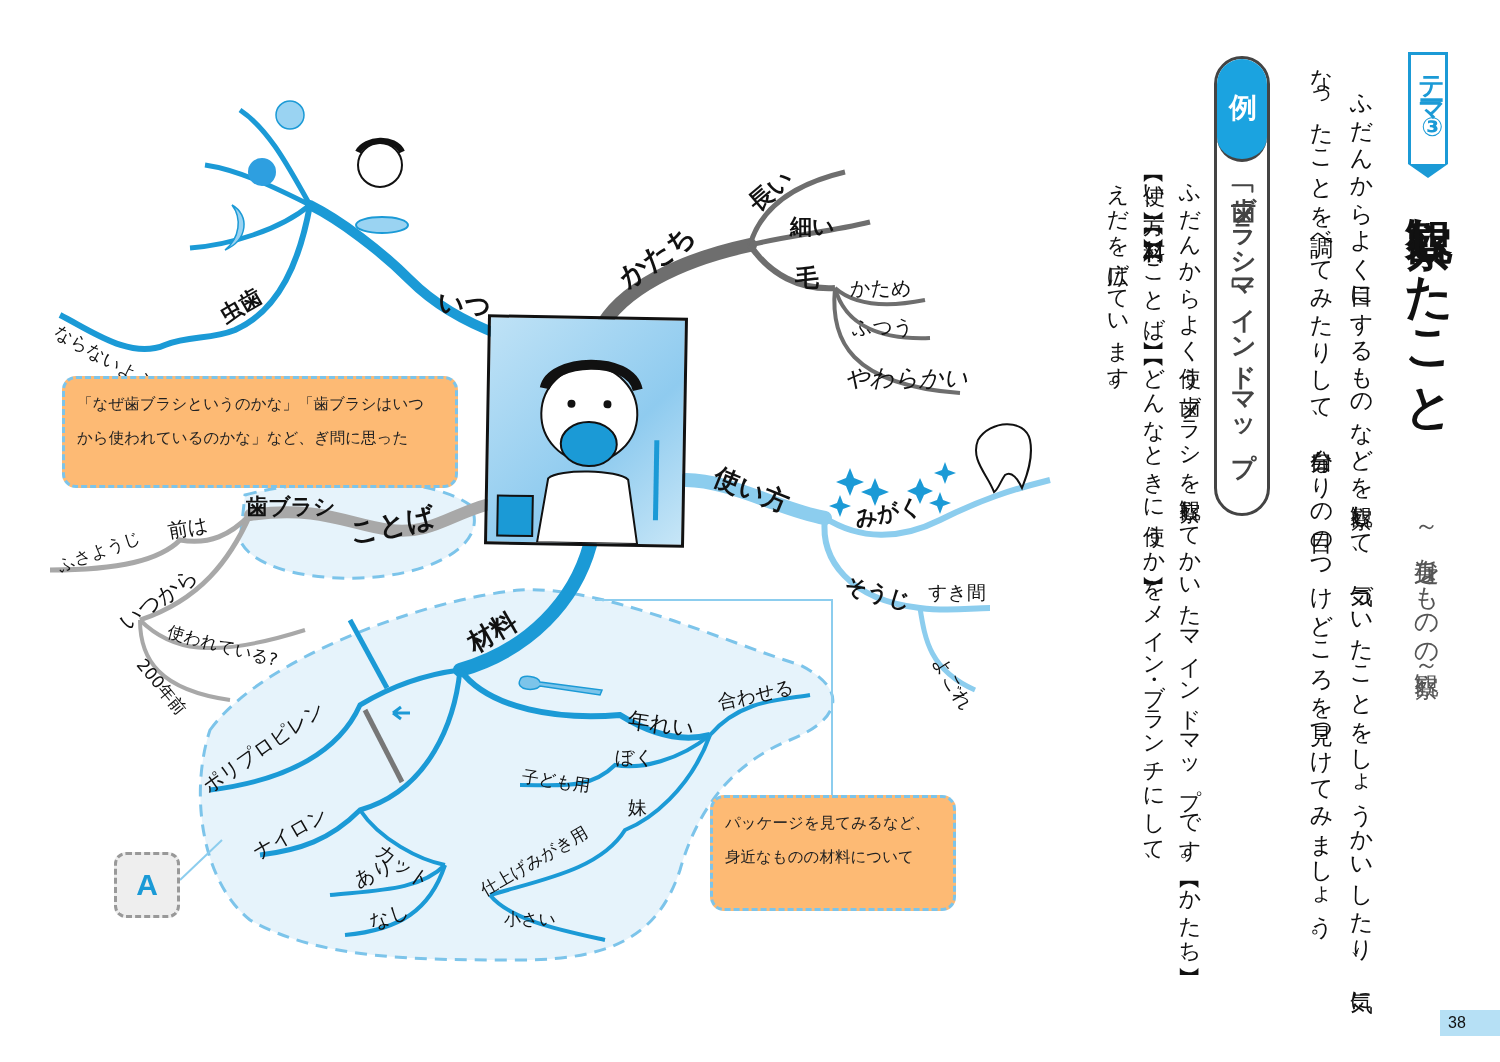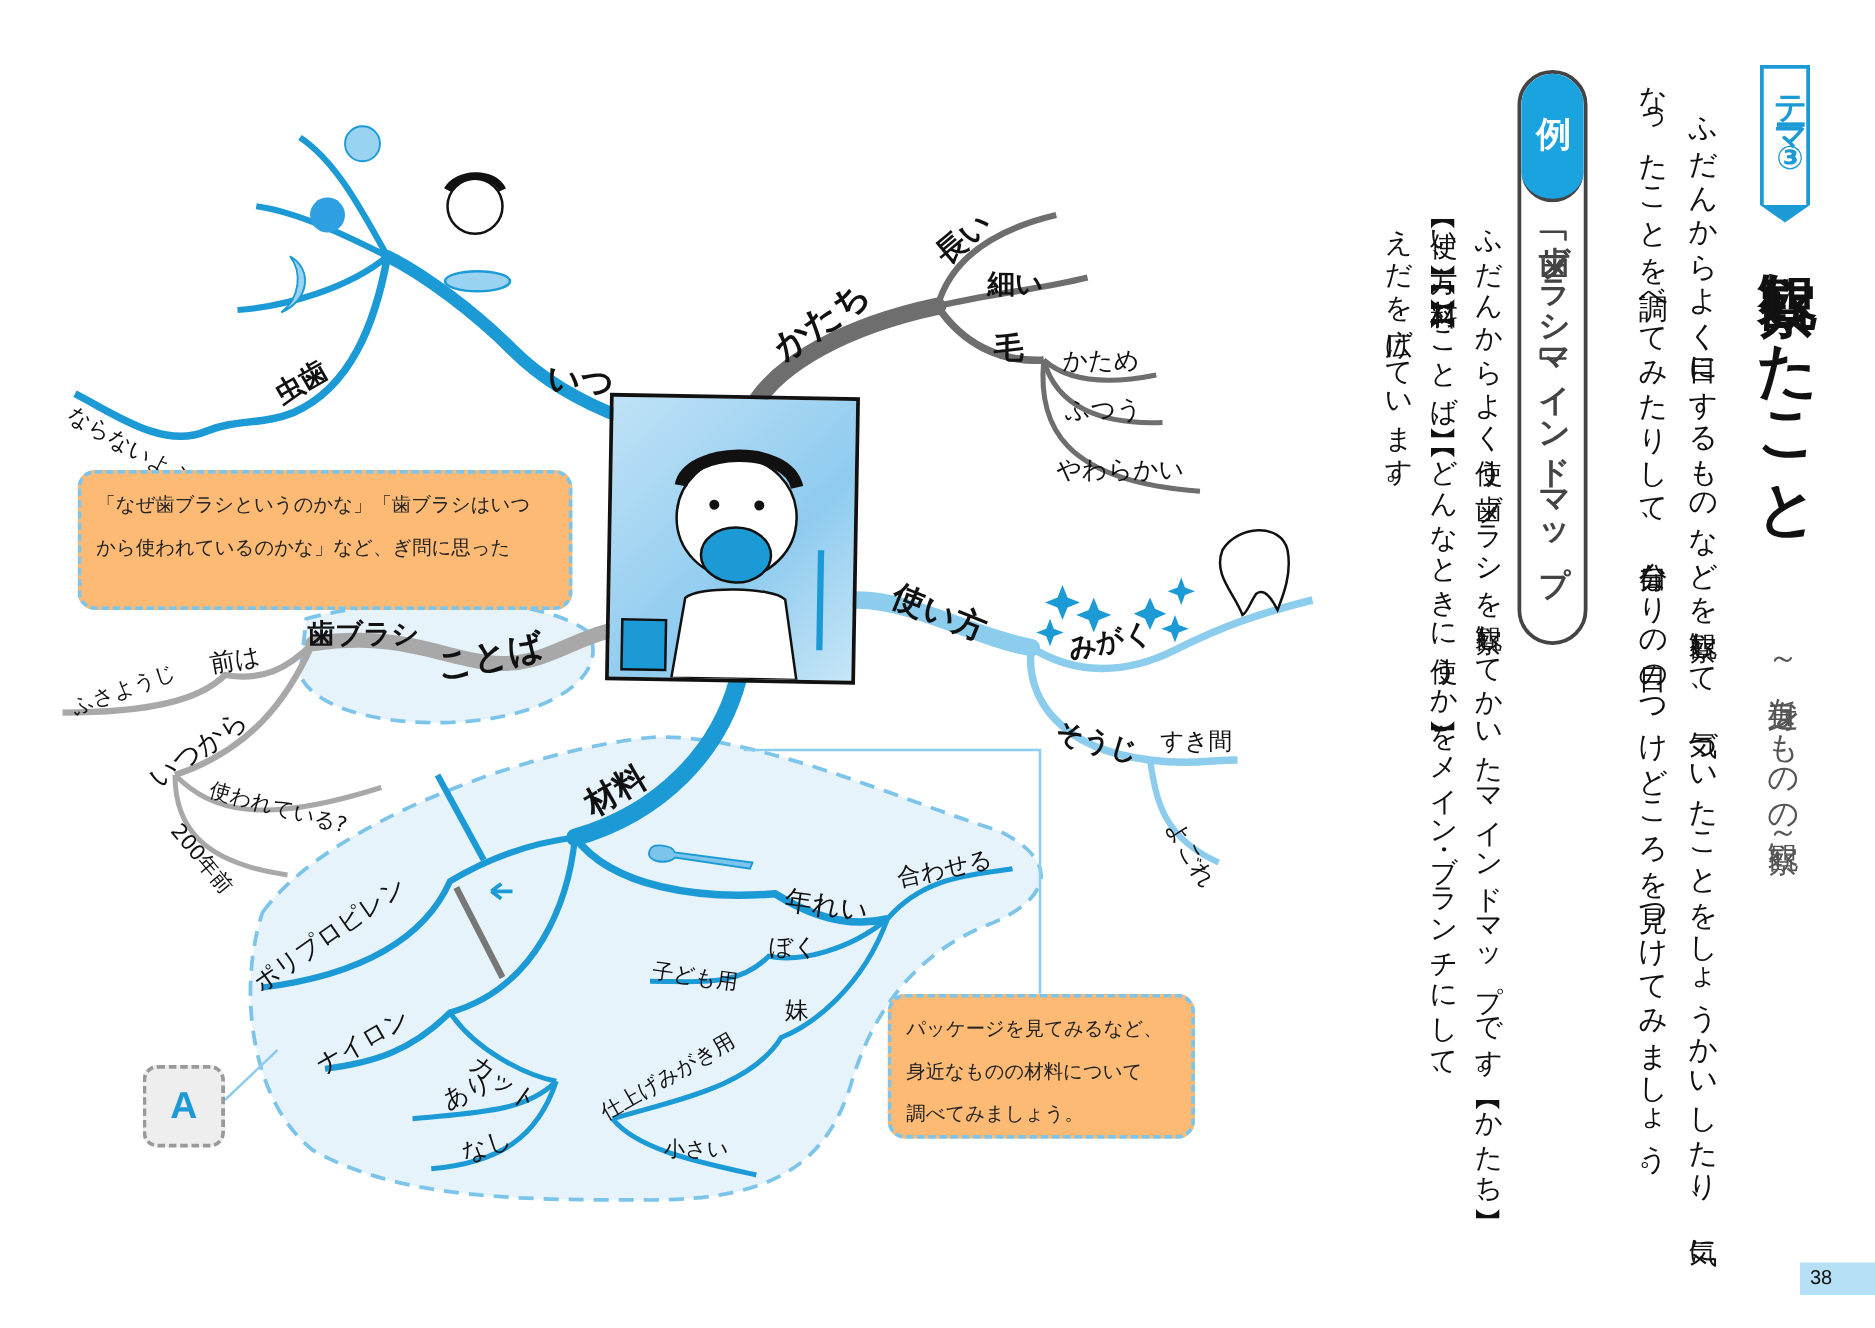--- a/index.html
+++ b/index.html
@@ -121,21 +121,21 @@
 <div class="lbl" style="left:438px;top:285px;font-size:26px;transform:rotate(5deg);">いつ</div>
 <div class="lbl" style="left:222px;top:302px;font-size:22px;transform:rotate(-30deg);">虫歯</div>
 <div class="lbl n" style="left:56px;top:318px;font-size:18px;transform:rotate(30deg);">ならないように</div>
 
 <div class="lbl" style="left:622px;top:262px;font-size:28px;transform:rotate(-35deg);">かたち</div>
 <div class="lbl" style="left:752px;top:190px;font-size:24px;transform:rotate(-40deg);">長い</div>
 <div class="lbl" style="left:790px;top:212px;font-size:22px;">細い</div>
 <div class="lbl" style="left:795px;top:262px;font-size:24px;">毛</div>
 <div class="lbl n" style="left:850px;top:275px;font-size:20px;">かため</div>
 <div class="lbl n" style="left:852px;top:314px;font-size:20px;">ふつう</div>
-<div class="lbl n" style="left:845px;top:362px;font-size:20px;">やわらかい</div>
+<div class="lbl n" style="left:845px;top:362px;font-size:24px;font-style:italic;">やわらかい</div>
 
 <div class="lbl" style="left:715px;top:458px;font-size:26px;transform:rotate(22deg);">使い方</div>
 <div class="lbl" style="left:855px;top:505px;font-size:22px;transform:rotate(-12deg);">みがく</div>
 <div class="lbl" style="left:845px;top:570px;font-size:22px;transform:rotate(15deg);">そうじ</div>
 <div class="lbl n" style="left:928px;top:580px;font-size:19px;text-align:right;">すき間</div>
 <div class="lbl n" style="left:938px;top:645px;font-size:19px;transform:rotate(60deg);">よごれ</div>
 
 <div class="lbl" style="left:350px;top:515px;font-size:28px;transform:rotate(-12deg);">ことば</div>
 <div class="lbl" style="left:246px;top:492px;font-size:22px;">歯ブラシ</div>
 <div class="lbl n" style="left:168px;top:518px;font-size:20px;transform:rotate(-10deg);">前は</div>
@@ -149,30 +149,29 @@
 <div class="lbl n" style="left:255px;top:840px;font-size:20px;transform:rotate(-30deg);">ナイロン</div>
 <div class="lbl n" style="left:378px;top:835px;font-size:20px;transform:rotate(35deg);">カット</div>
 <div class="lbl n" style="left:355px;top:868px;font-size:20px;transform:rotate(-25deg);">あり</div>
 <div class="lbl n" style="left:370px;top:910px;font-size:20px;transform:rotate(-20deg);">なし</div>
 <div class="lbl n" style="left:628px;top:705px;font-size:22px;transform:rotate(8deg);">年れい</div>
 <div class="lbl n" style="left:718px;top:690px;font-size:19px;transform:rotate(-12deg);">合わせる</div>
 <div class="lbl n" style="left:615px;top:745px;font-size:19px;">ぼく</div>
 <div class="lbl n" style="left:522px;top:765px;font-size:17px;transform:rotate(8deg);">子ども用</div>
 <div class="lbl n" style="left:628px;top:795px;font-size:19px;">妹</div>
 <div class="lbl n" style="left:482px;top:880px;font-size:17px;transform:rotate(-30deg);">仕上げみがき用</div>
-<div class="lbl n" style="left:531px;top:908px;font-size:17px;text-align:center;">小さい</div>
+<div class="lbl n" style="left:504px;top:908px;font-size:17px;text-align:center;">小さい</div>
 
 <div class="note" style="left:62px;top:376px;width:396px;height:112px;">
   <div>「なぜ歯ブラシというのかな」「歯ブラシはいつ</div>
   <div>から使われているのかな」など、ぎ問に思った</div>
 </div>
 <div class="note" style="left:710px;top:795px;width:246px;height:116px;">
   <div>パッケージを見てみるなど、</div>
   <div>身近なものの材料について</div>
-  <div>調べてみましょう。</div>
 </div>
 <div class="abs badge-a">A</div>
 
 <div class="abs theme-tag">
   <div class="theme-tag-inner vt">テーマ③</div>
 </div>
 <div class="abs title vt">観察したこと</div>
 <div class="abs subtitle vt">～身近なものの観察～</div>
 
 <div class="abs intro vt" style="left:1342px;top:78px;">ふだんからよく目にするものなどを観察して、気づいたことをしょうかいしたり、気に</div>

